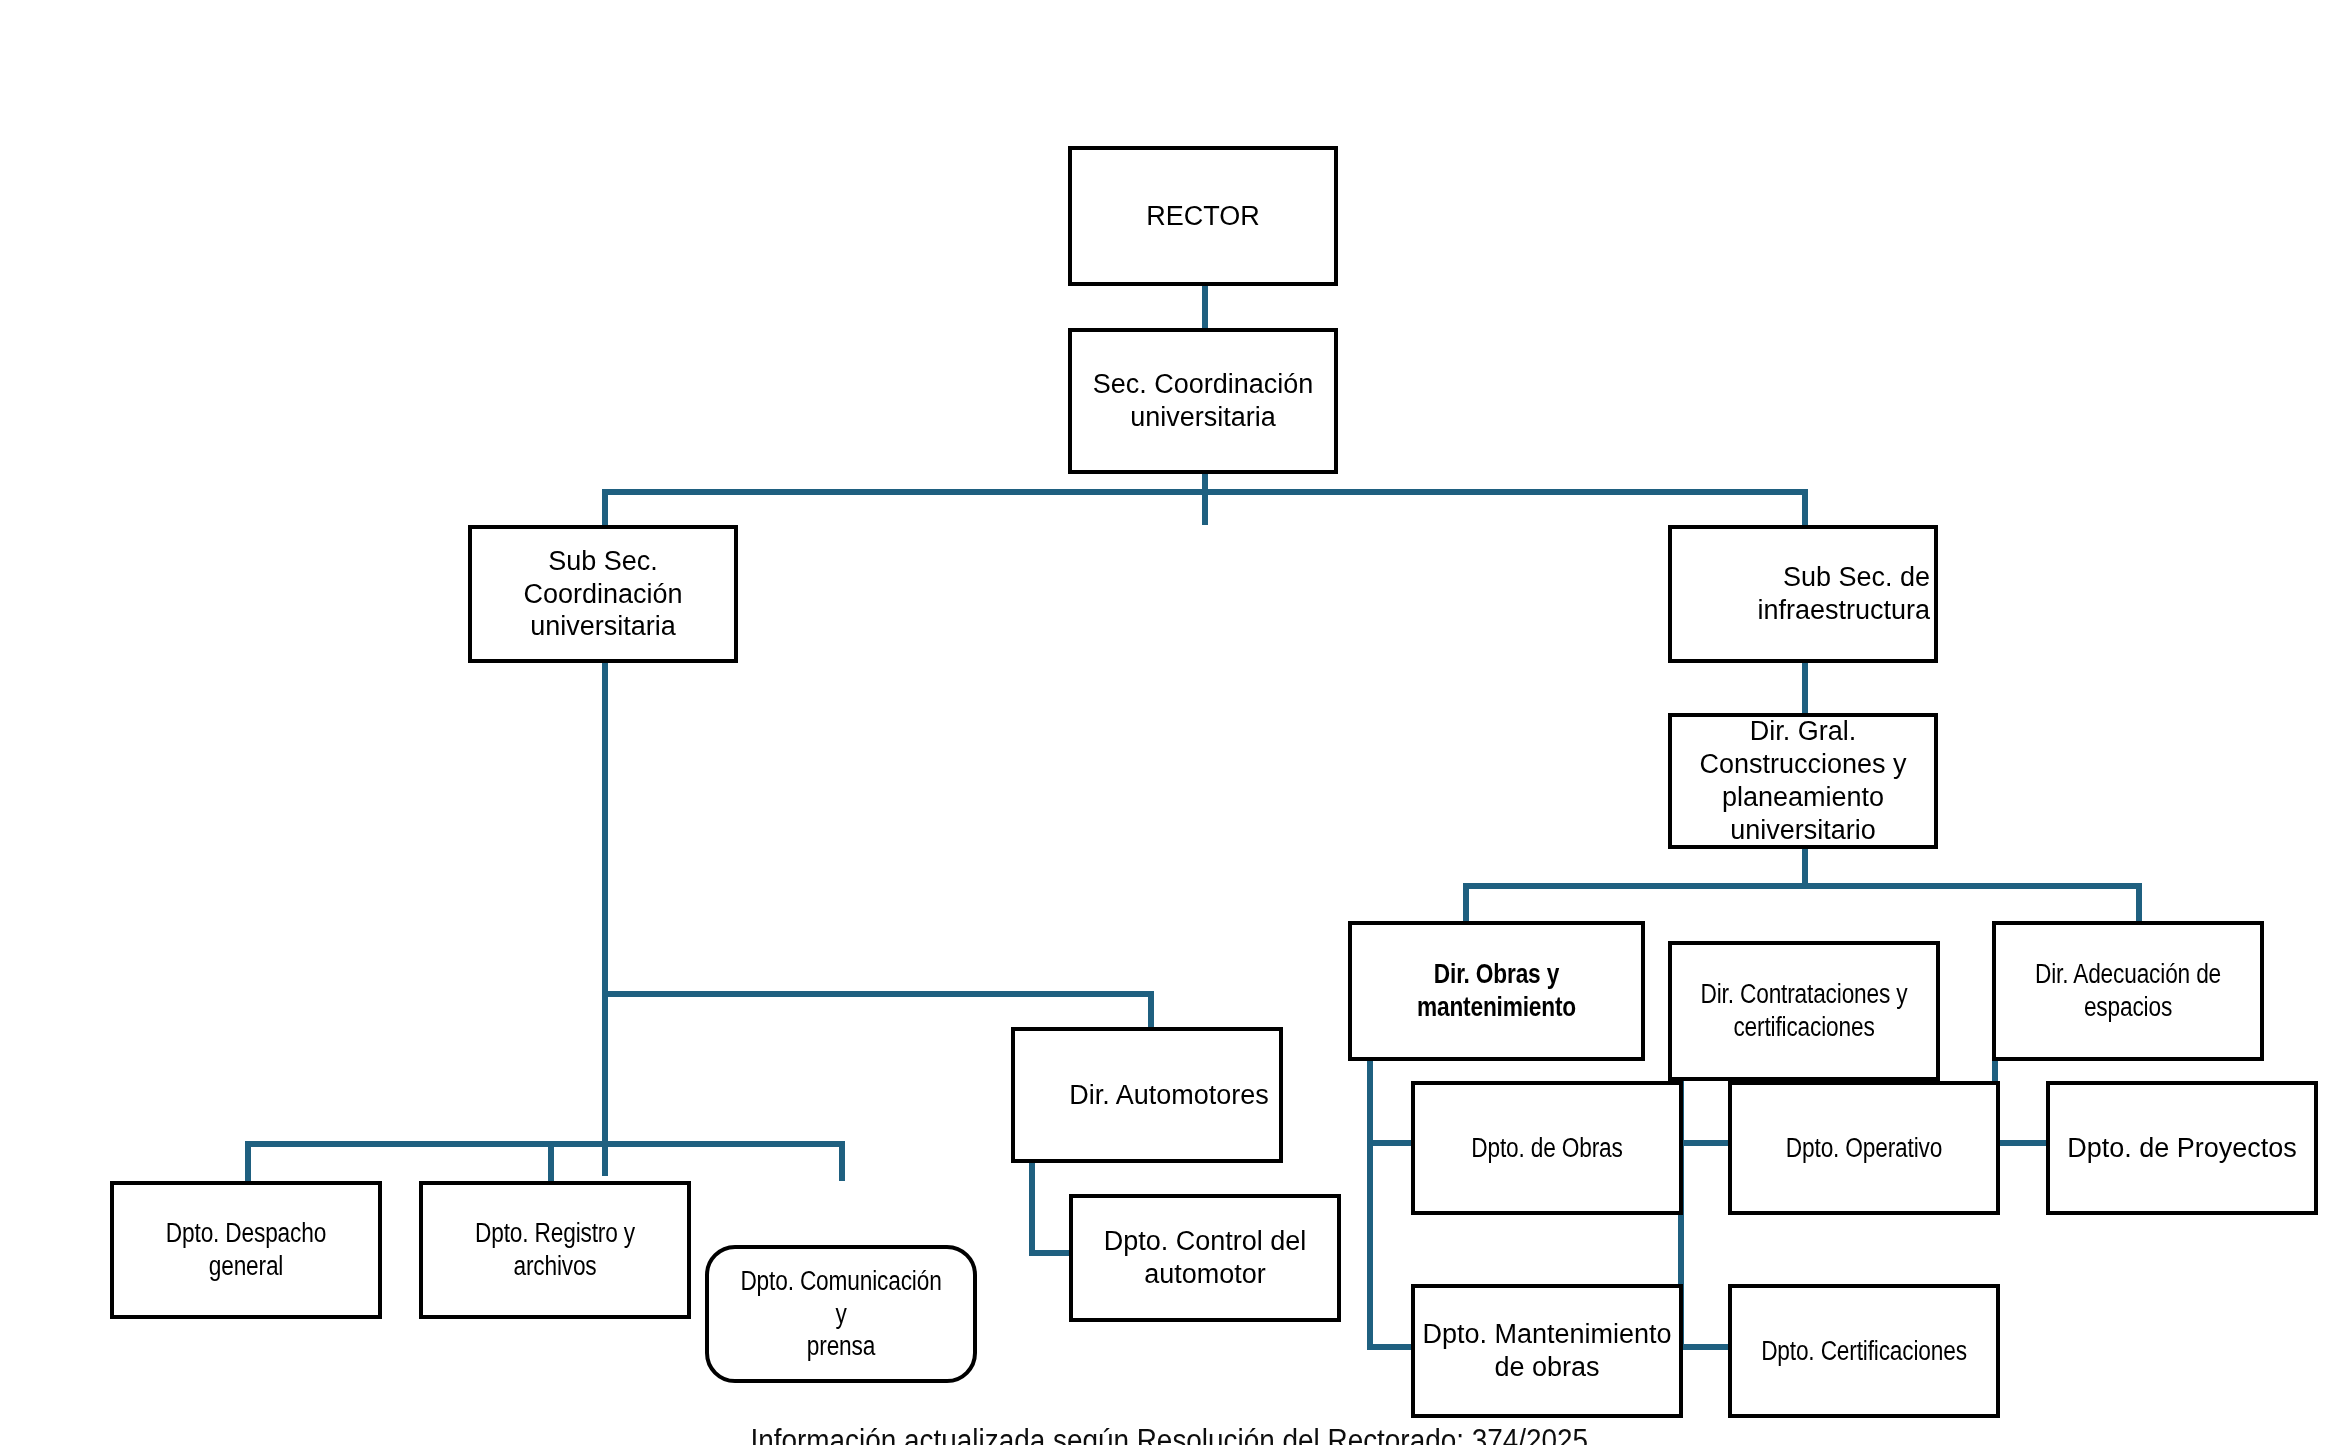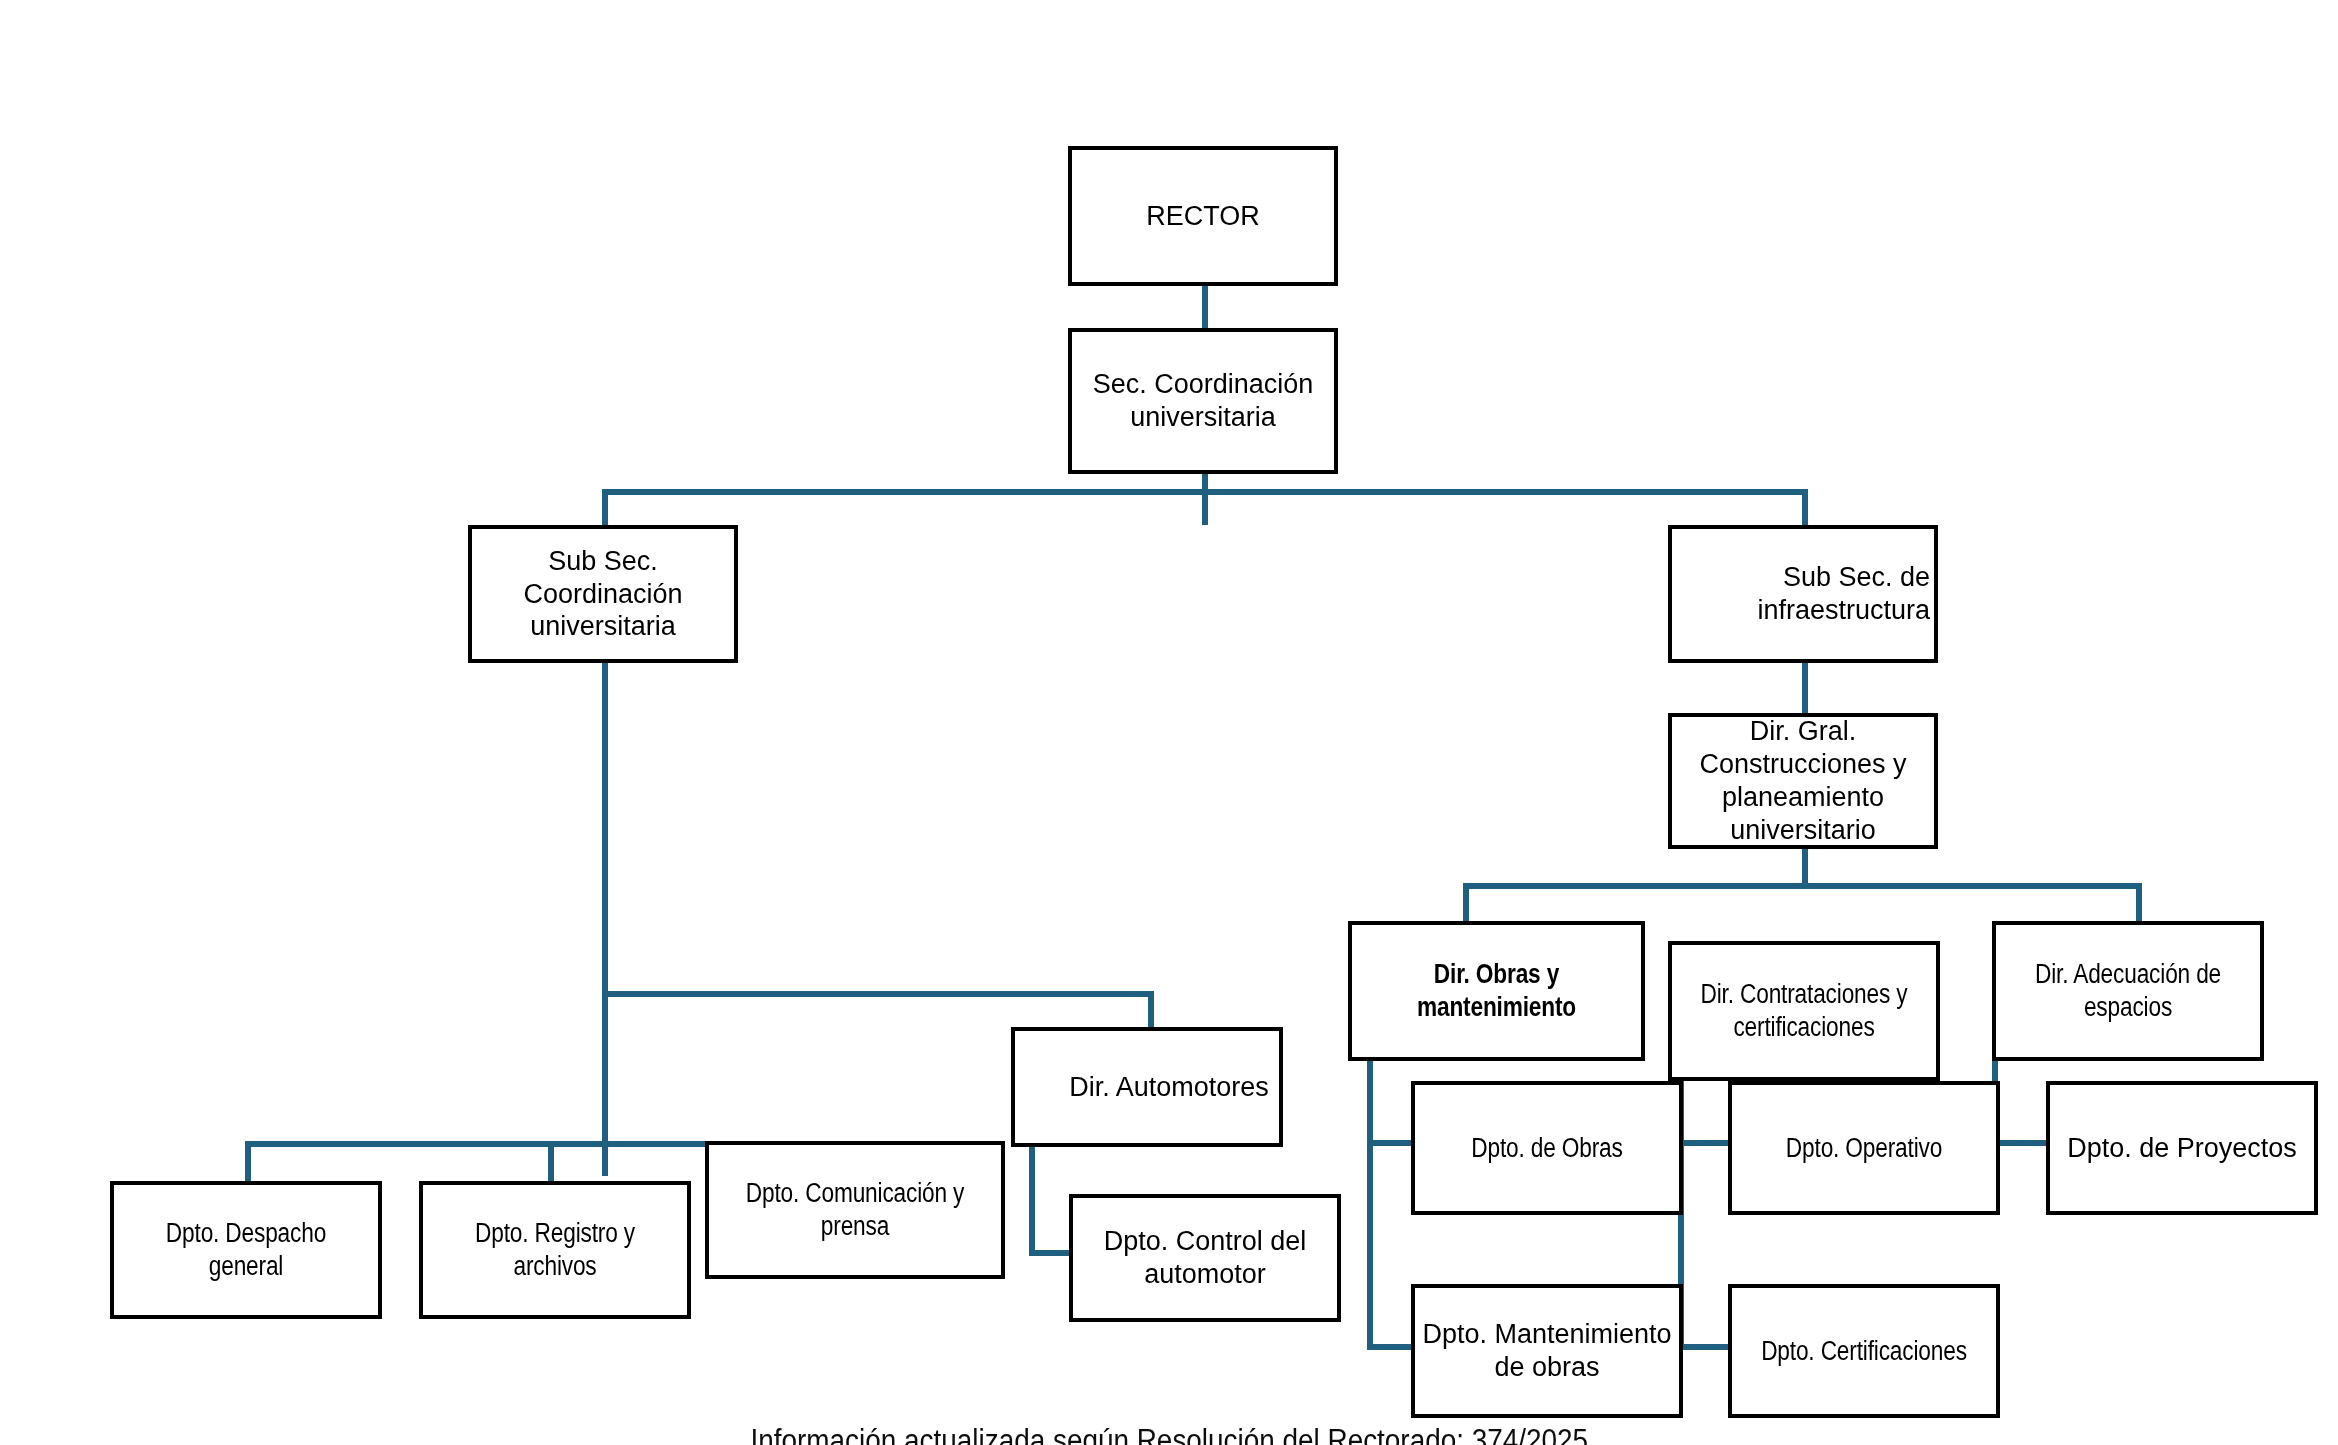--- a/index.html
+++ b/index.html
@@ -152,40 +152,40 @@
   <div class="node t-narrow" style="left:1668px; top:900px; width:272px; height:140px;">
     <span class="label">Dir. Contrataciones y
 certificaciones</span>
   </div>
 
   <div class="node t-narrow" style="left:1992px; top:880px; width:272px; height:140px;">
     <span class="label">Dir. Adecuación de
 espacios</span>
   </div>
 
-  <div class="node t-wide" style="left:1011px; top:986px; width:272px; height:120px;padding-left:48px;">
+  <div class="node t-wide" style="left:1011px; top:986px; width:272px; height:136px;padding-left:48px;">
     <span class="label">Dir. Automotores</span>
   </div>
 
   <div class="node t-wide" style="left:1069px; top:1153px; width:272px; height:128px;">
     <span class="label">Dpto. Control del
 automotor</span>
   </div>
 
   <div class="node t-narrow" style="left:110px; top:1140px; width:272px; height:138px;">
     <span class="label">Dpto. Despacho
 general</span>
   </div>
 
   <div class="node t-narrow" style="left:419px; top:1140px; width:272px; height:138px;">
     <span class="label">Dpto. Registro y
 archivos</span>
   </div>
 
-  <div class="node t-narrow" style="left:705px; top:1100px; width:300px; height:138px;">
+  <div class="node t-narrow" style="left:705px; top:1204px; width:272px; height:138px;border-radius:30px;">
     <span class="label">Dpto. Comunicación y
 prensa</span>
   </div>
 
   <div class="node t-narrow" style="left:1411px; top:1040px; width:272px; height:134px;">
     <span class="label">Dpto. de Obras</span>
   </div>
 
   <div class="node t-wide" style="left:1411px; top:1243px; width:272px; height:134px;">
     <span class="label">Dpto. Mantenimiento

